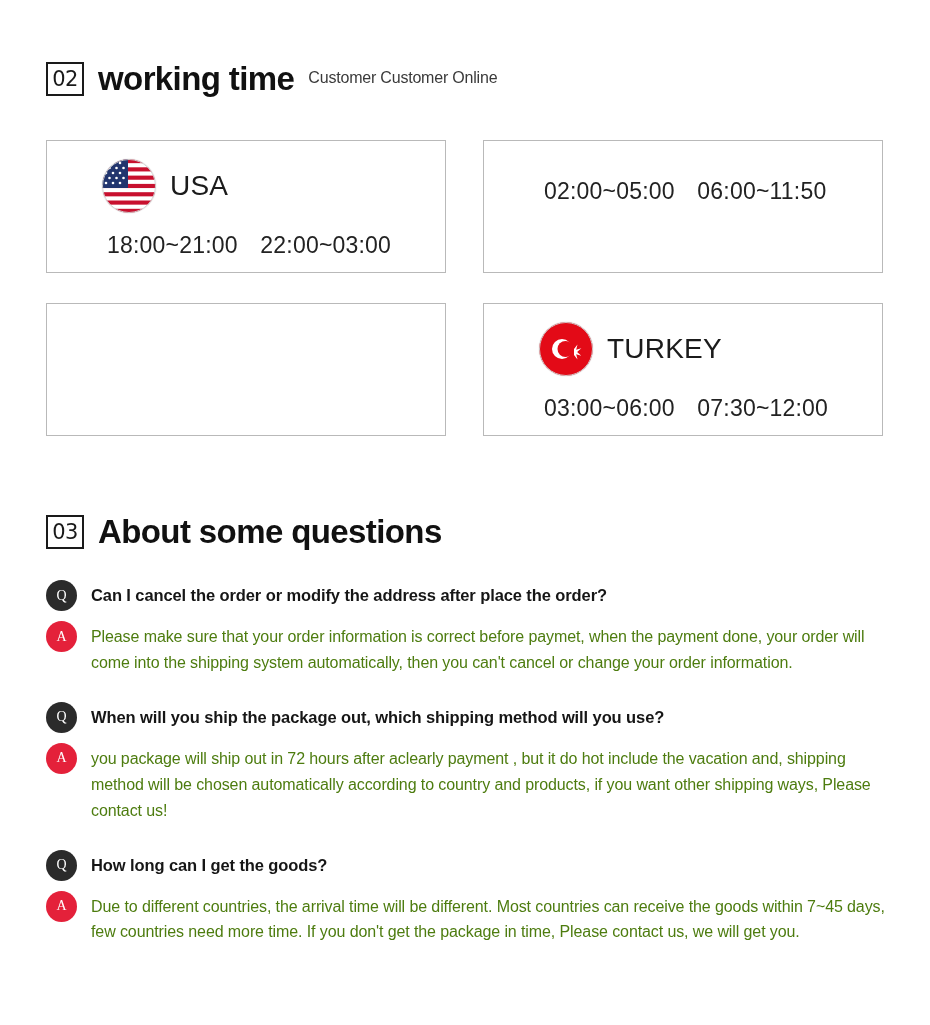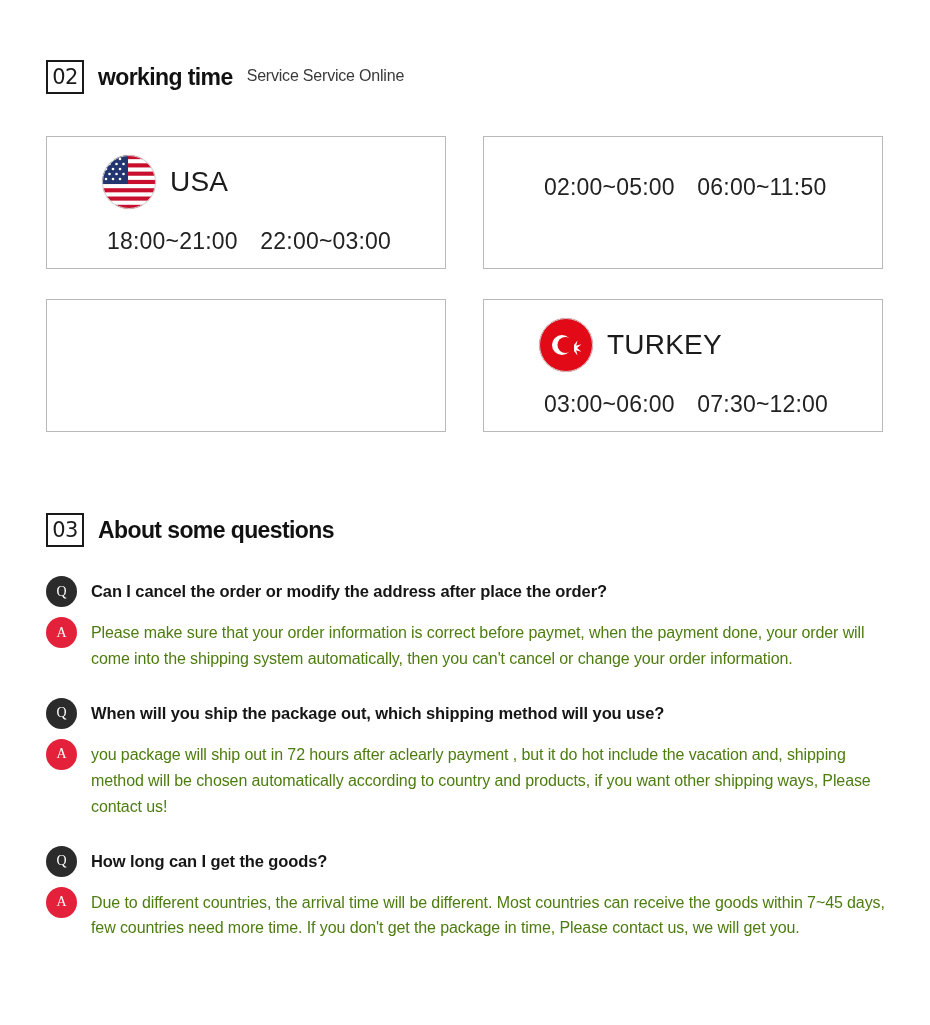--- a/index.html
+++ b/index.html
@@ -30,21 +30,21 @@
     display: flex;
     align-items: center;
     justify-content: center;
     font-size: 21px;
     font-weight: 400;
     letter-spacing: -0.5px;
     color: #1a1a1a;
     font-family: "DejaVu Sans", sans-serif;
   }
   .sec-title {
-    font-size: 23px;
+    font-size: 33px;
     font-weight: 600;
     letter-spacing: -0.6px;
     color: #111111;
   }
   .sec-sub {
     font-size: 16px;
     font-weight: 400;
     color: #3a3a3a;
     letter-spacing: -0.2px;
     padding-bottom: 2px;
@@ -149,21 +149,21 @@
     max-width: 800px;
   }
 </style>
 </head>
 <body>
 
 <section id="working-time-section">
   <div class="section-head">
     <div class="num-box">02</div>
     <div class="sec-title">working time</div>
-    <div class="sec-sub">Service Service Online</div>
+    <div class="sec-sub">Customer Customer Online</div>
   </div>
 
   <div class="cards-grid">
 
     <div class="tz-card">
       <div class="row-top">
         <span class="flag">
           <svg width="54" height="54" viewBox="0 0 54 54">
             <defs>
                 <clipPath id="c1">

